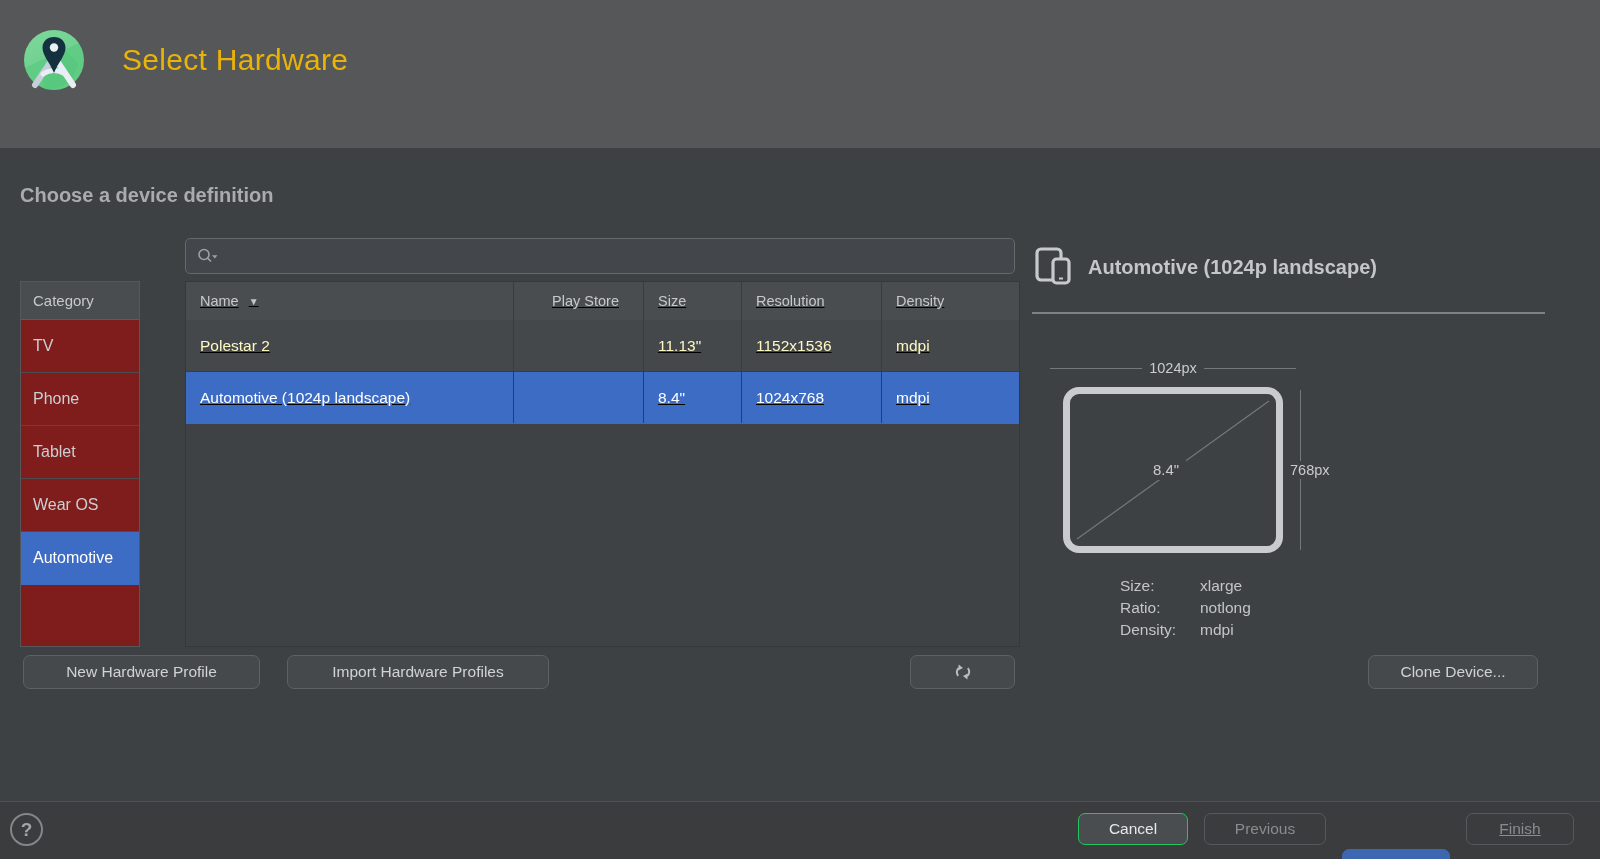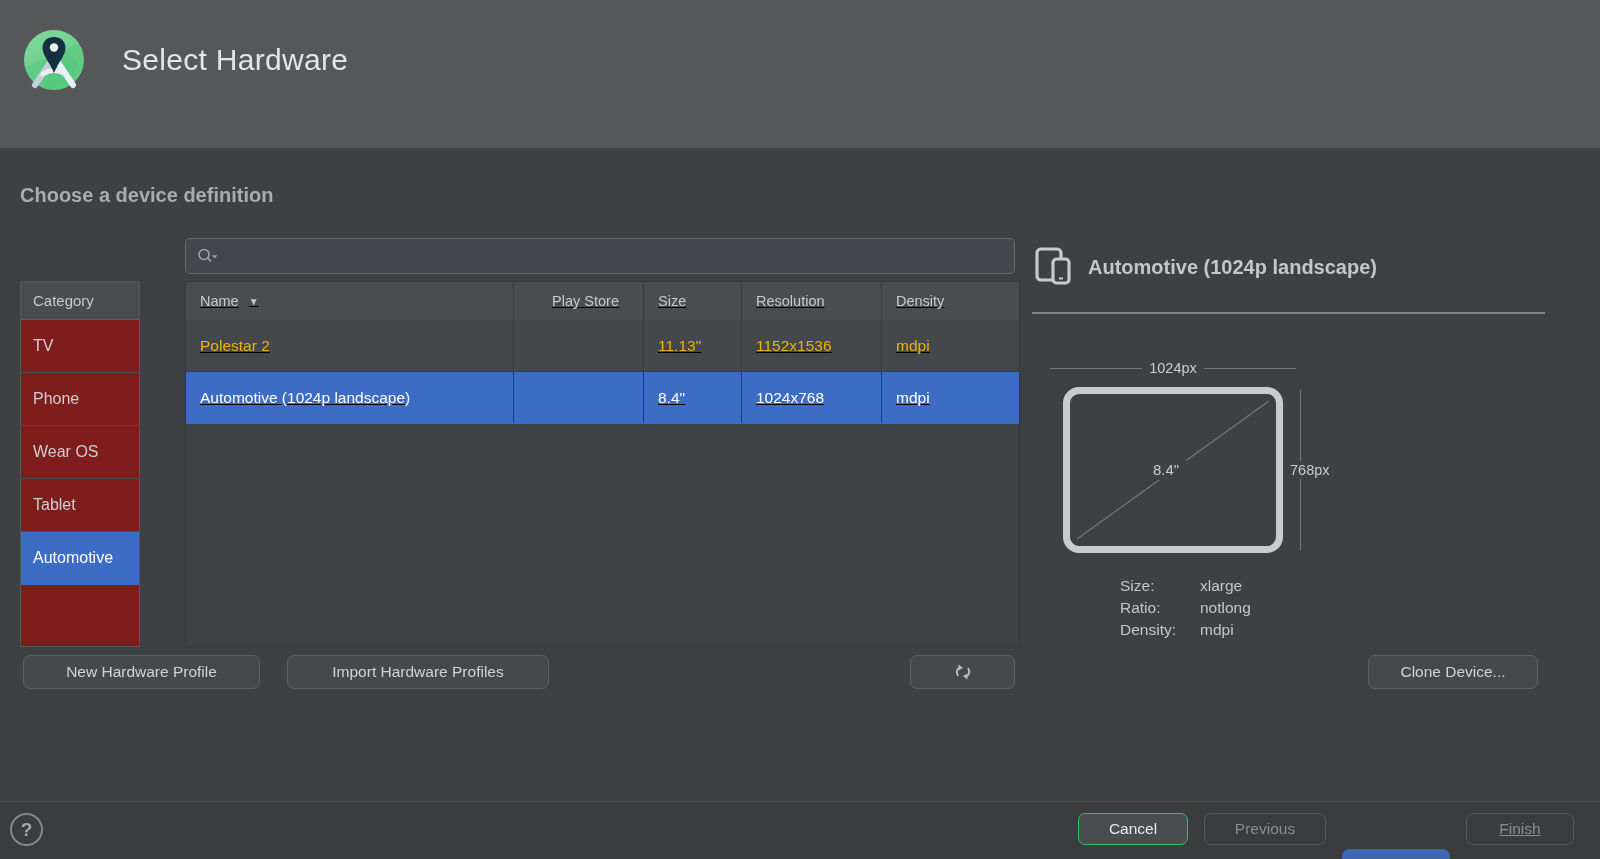--- a/index.html
+++ b/index.html
@@ -6,21 +6,21 @@
   html,body { margin:0; padding:0; background:#2b2b2b; }
   .app {
     position:relative; width:1600px; height:859px; overflow:hidden;
     background:#3E4143; font-family:"Liberation Sans", sans-serif;
     -webkit-font-smoothing:antialiased;
   }
 
   
   .titlebar { position:absolute; left:0; top:0; width:1600px; height:148px; background:#555759; }
   .logo { position:absolute; left:20px; top:26px; width:68px; height:68px; }
-  .window-title { position:absolute; left:122px; top:43px; font-size:30px; font-weight:500; color:#e5e5e5; letter-spacing:.3px; }
+  .window-title { position:absolute; left:122px; top:43px; font-size:30px; font-weight:500; color:#eab308; letter-spacing:.3px; }
 
   
   .section-title { position:absolute; left:20px; top:184px; font-size:20px; font-weight:bold; color:#A9ABAD; }
 
   
   .searchbox {
     position:absolute; left:185px; top:238px; width:830px; height:36px;
     border:1.5px solid #64676B; border-radius:5px; background:#43464A;
     display:flex; align-items:center; padding-left:10px;
   }
@@ -30,21 +30,21 @@
   .category-panel { position:absolute; left:20px; top:281px; width:120px; height:366px; border:1px solid #55585A; background:#7f1d1d; }
   .category-header { height:38px; background:#4A4D4F; border-bottom:1px solid #5B5E60; display:flex; align-items:center; padding-left:12px; font-size:15px; color:#C6C8CA; }
   .category-item { height:53px; display:flex; align-items:center; padding-left:12px; font-size:16px; color:#CDCED0; border-bottom:1px solid #4A4D50; }
   .category-item.selected { background:#3D6CC5; color:#FFFFFF; border-bottom-color:#3D6CC5; }
 
   
   .device-table { position:absolute; left:185px; top:281px; width:835px; height:366px; border:1px solid #36393B; background:#3F4245; display:flex; flex-direction:column;text-decoration:underline; }
   .t-header { display:flex; height:38px; background:#4A4D4F; flex:0 0 auto; }
   .t-header .t-cell { font-size:14.5px; color:#C7C9CB; }
   .t-row { display:flex; height:52px; background:#45484B; border-bottom:1px solid #3A3D3F; flex:0 0 auto; }
-  .t-row .t-cell { font-size:15.5px; color:#eab308; }
+  .t-row .t-cell { font-size:15.5px; color:#fef9c3; }
   .t-row.selected { background:#3D6CC5; border-bottom-color:#3D6CC5; }
   .t-row.selected .t-cell { color:#FFFFFF; }
   .t-cell { display:flex; align-items:center; padding-left:14px; border-right:1px solid #393C3E; overflow:hidden; white-space:nowrap; }
   .c-name { width:328px; } .c-play { width:130px;justify-content:center; } .c-size { width:98px; } .c-res { width:140px; } .c-den { flex:1; border-right:none; }
   .sort-arrow { margin-left:10px; font-size:10px; color:#C3C5C7; }
   .t-rest { flex:1; background:#3F4245; }
 
   
   .btn {
     position:absolute; height:34px; display:flex; align-items:center; justify-content:center;
@@ -119,22 +119,22 @@
       <line x1="11.6" y1="11.1" x2="15" y2="14.5" stroke="#9EA1A4" stroke-width="1.6"></line>
       <polygon points="16,8.2 21.5,8.2 18.75,11.4" fill="#9EA1A4"></polygon>
     </svg>
     <input class="search-input" value="" placeholder="" style="">
   </div>
 
   <div class="category-panel">
     <div class="category-header">Category</div>
     <div class="category-item">TV</div>
     <div class="category-item">Phone</div>
+    <div class="category-item">Tablet</div>
     <div class="category-item">Wear OS</div>
-    <div class="category-item">Tablet</div>
     <div class="category-item selected">Automotive</div>
   </div>
 
   <div class="device-table">
     <div class="t-header">
       <div class="t-cell c-name">
         <span>Name</span>
         <span class="sort-arrow">▼</span>
       </div>
       <div class="t-cell c-play">

